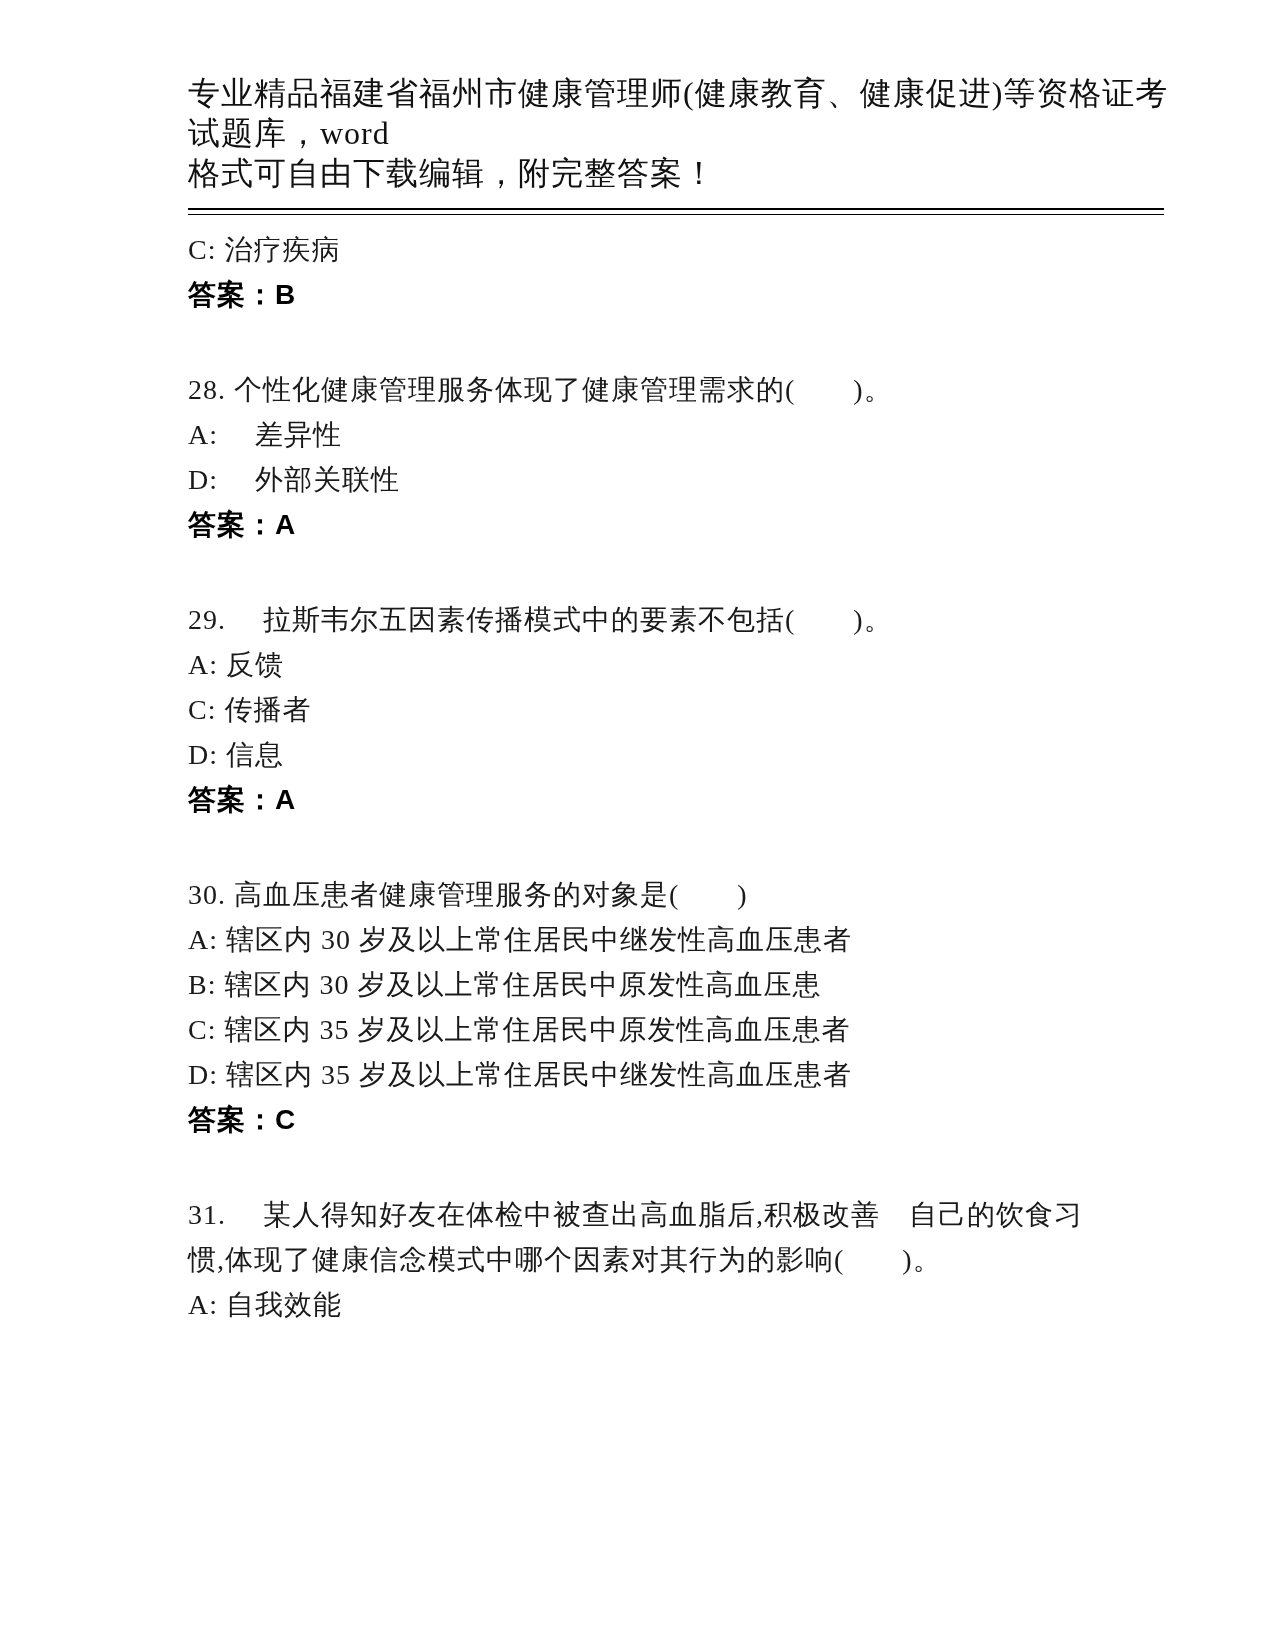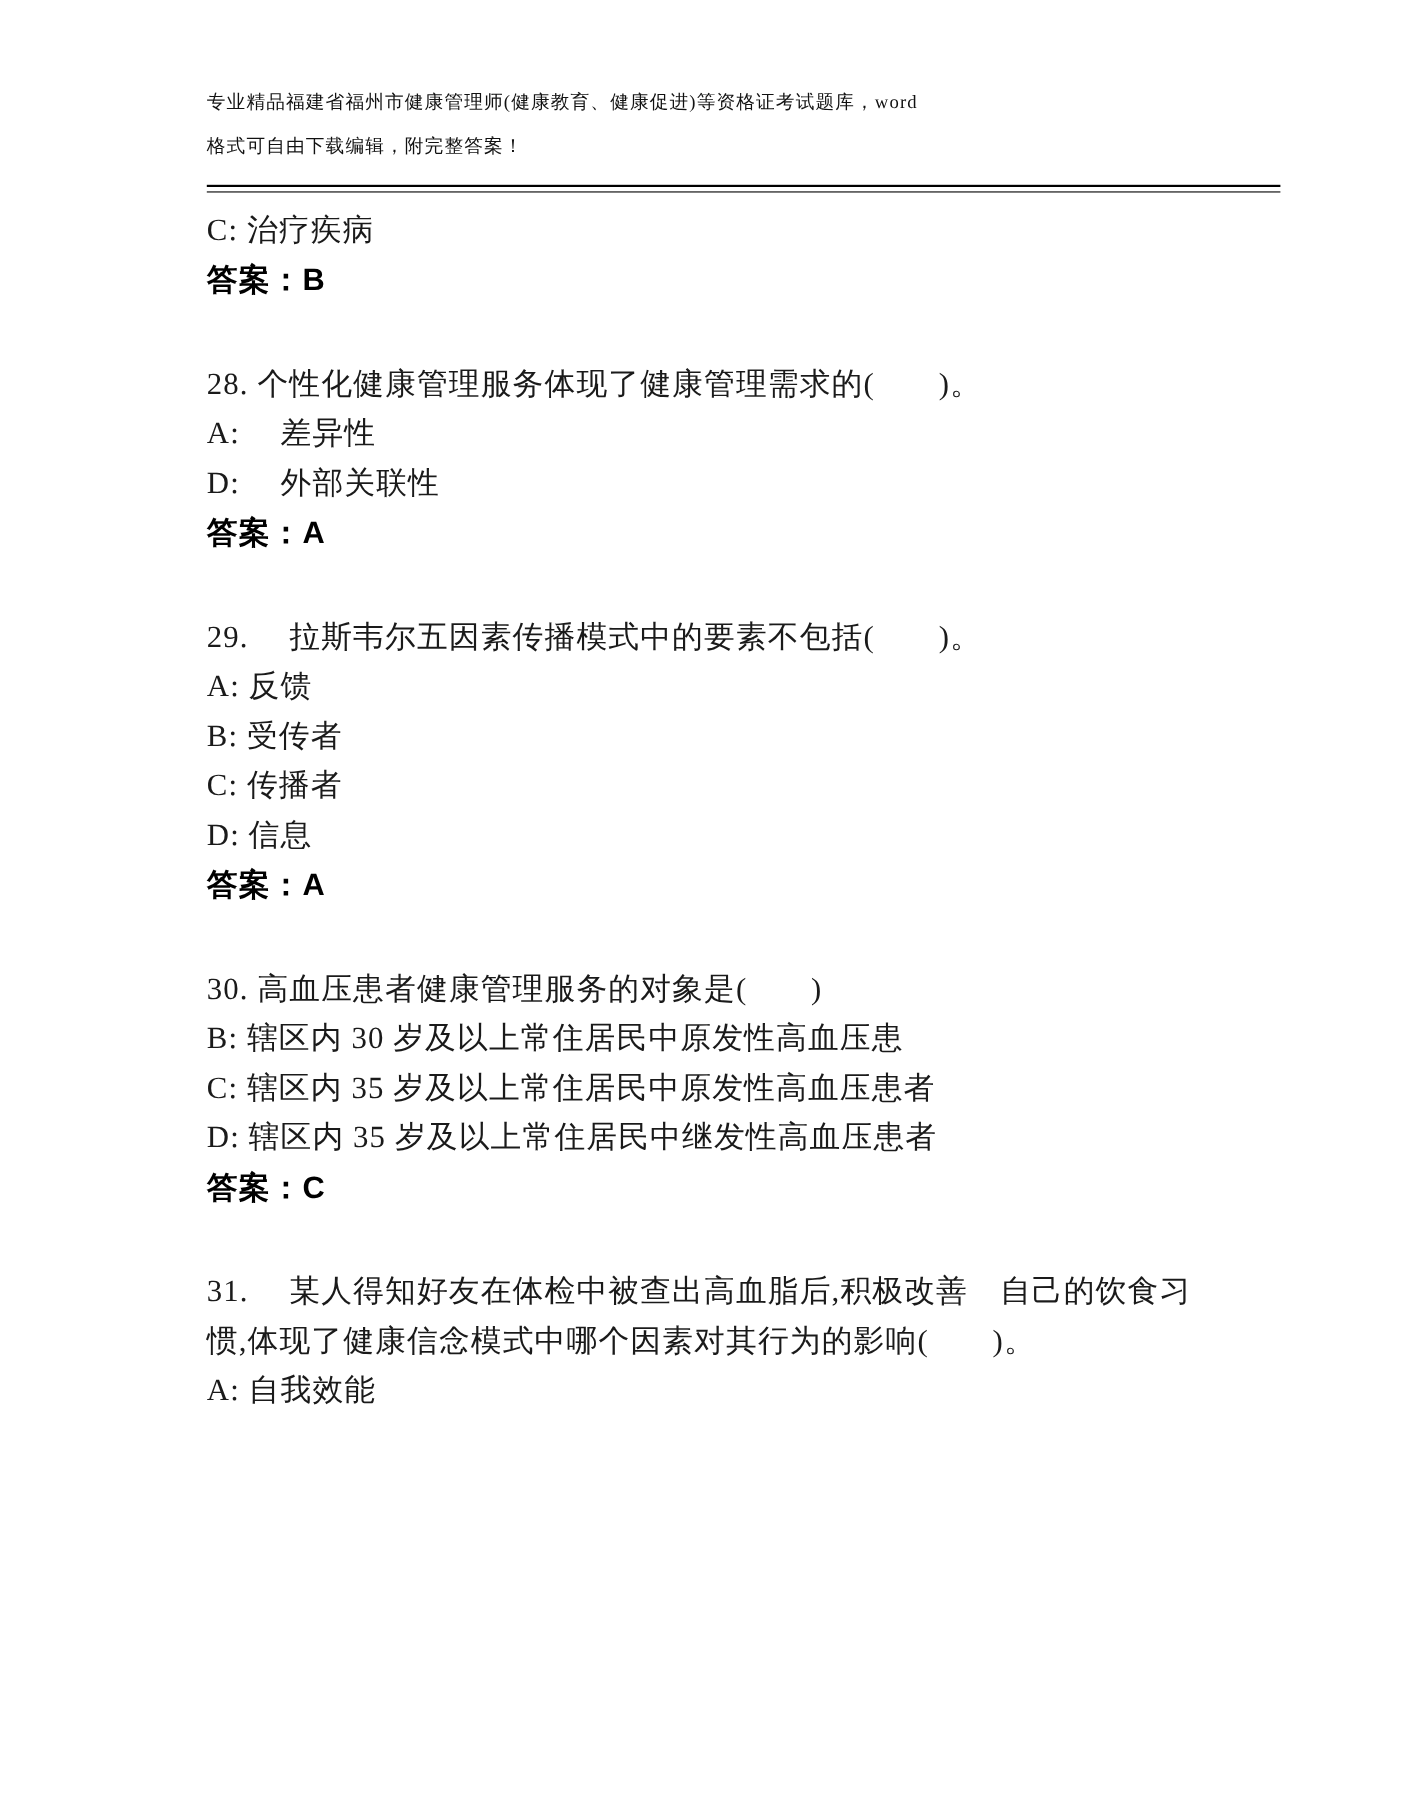--- a/index.html
+++ b/index.html
@@ -17,21 +17,21 @@
     overflow: hidden;
   }
   .content {
     position: absolute;
     left: 188px;
     top: 0;
     width: 985px;
   }
   .doc-header {
     padding-top: 73px;
-    font-size: 17px;
+    font-size: 32px;
     line-height: 40px;
     letter-spacing: 1px;
     color: #111111;
   }
   .doc-header p {
     margin: 0;
     white-space: pre-wrap;
   }
   .double-rule {
     margin-top: 15px;
@@ -82,28 +82,28 @@
     <section class="qblock">
       <p>28. 个性化健康管理服务体现了健康管理需求的(　　)。</p>
       <p>A: 　差异性</p>
       <p>D: 　外部关联性</p>
       <p class="answer">答案：A</p>
     </section>
 
     <section class="qblock">
       <p>29. 　拉斯韦尔五因素传播模式中的要素不包括(　　)。</p>
       <p>A: 反馈</p>
-      <p>B: 受传者</p>
       <p>C: 传播者</p>
       <p>D: 信息</p>
       <p class="answer">答案：A</p>
     </section>
 
     <section class="qblock">
       <p>30. 高血压患者健康管理服务的对象是(　　)</p>
+      <p>A: 辖区内 30 岁及以上常住居民中继发性高血压患者</p>
       <p>B: 辖区内 30 岁及以上常住居民中原发性高血压患</p>
       <p>C: 辖区内 35 岁及以上常住居民中原发性高血压患者</p>
       <p>D: 辖区内 35 岁及以上常住居民中继发性高血压患者</p>
       <p class="answer">答案：C</p>
     </section>
 
     <section class="qblock">
       <p>31. 　某人得知好友在体检中被查出高血脂后,积极改善　自己的饮食习</p>
       <p>惯,体现了健康信念模式中哪个因素对其行为的影响(　　)。</p>
       <p>A: 自我效能</p>

